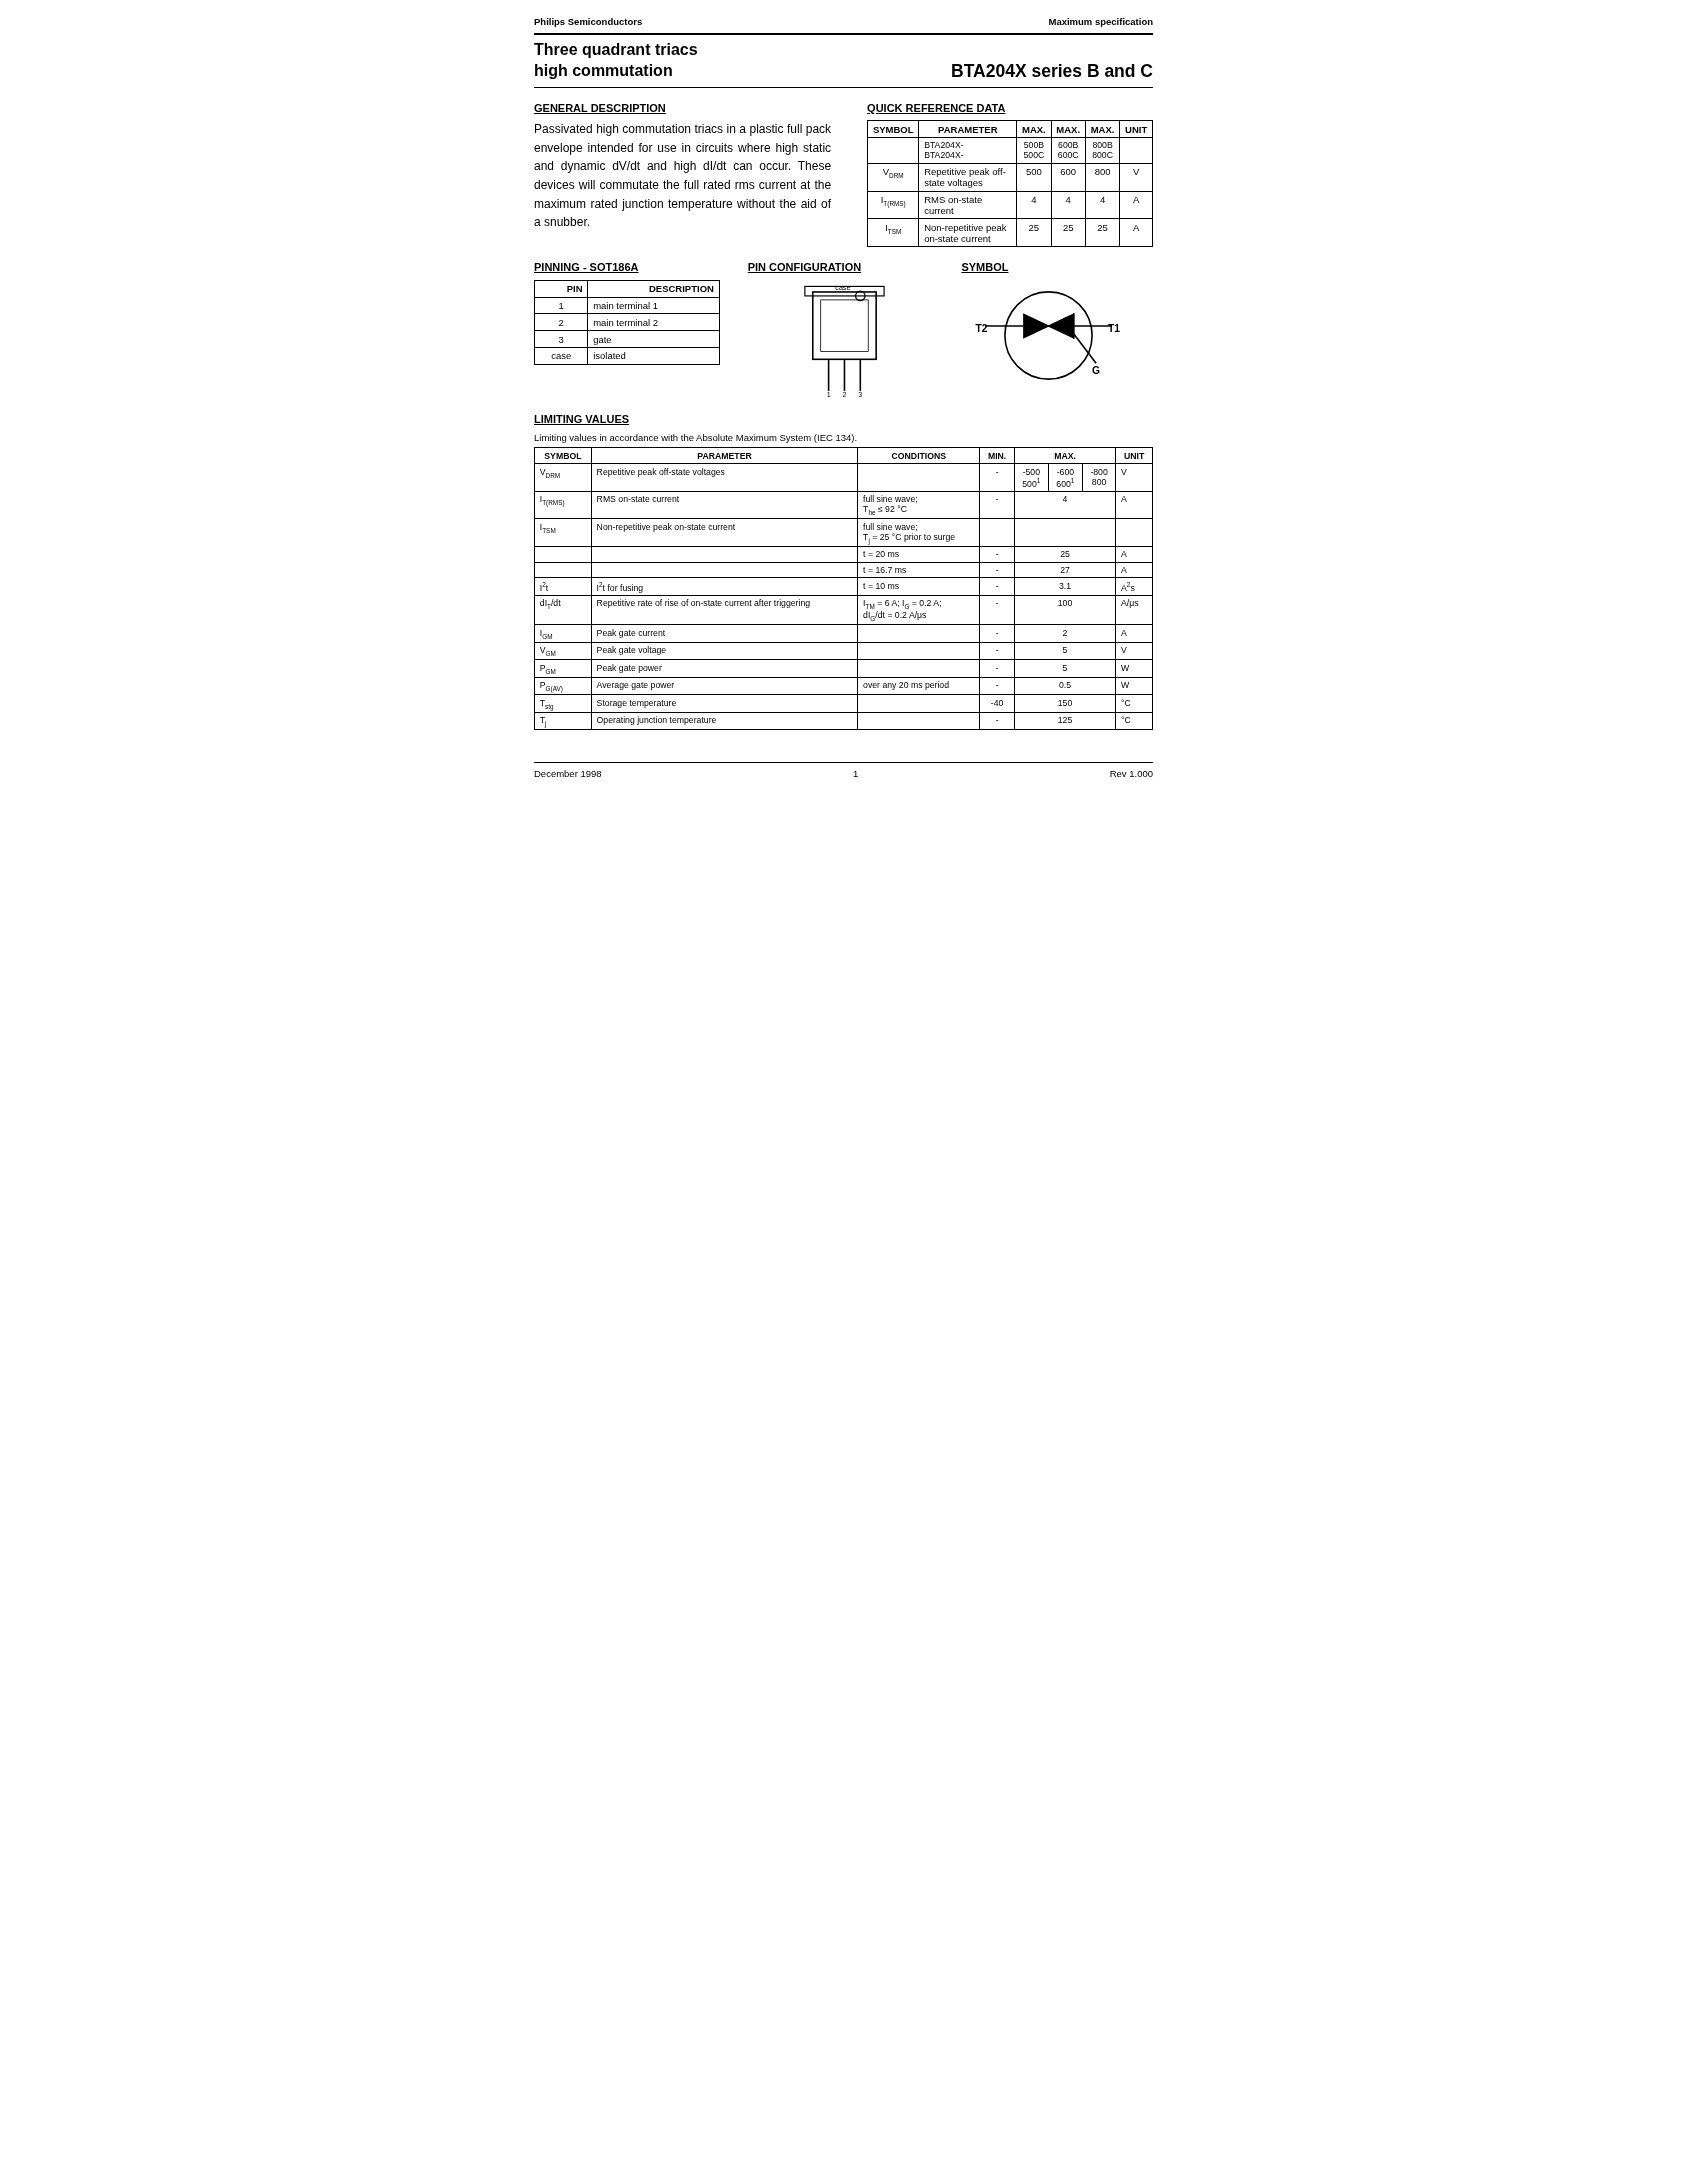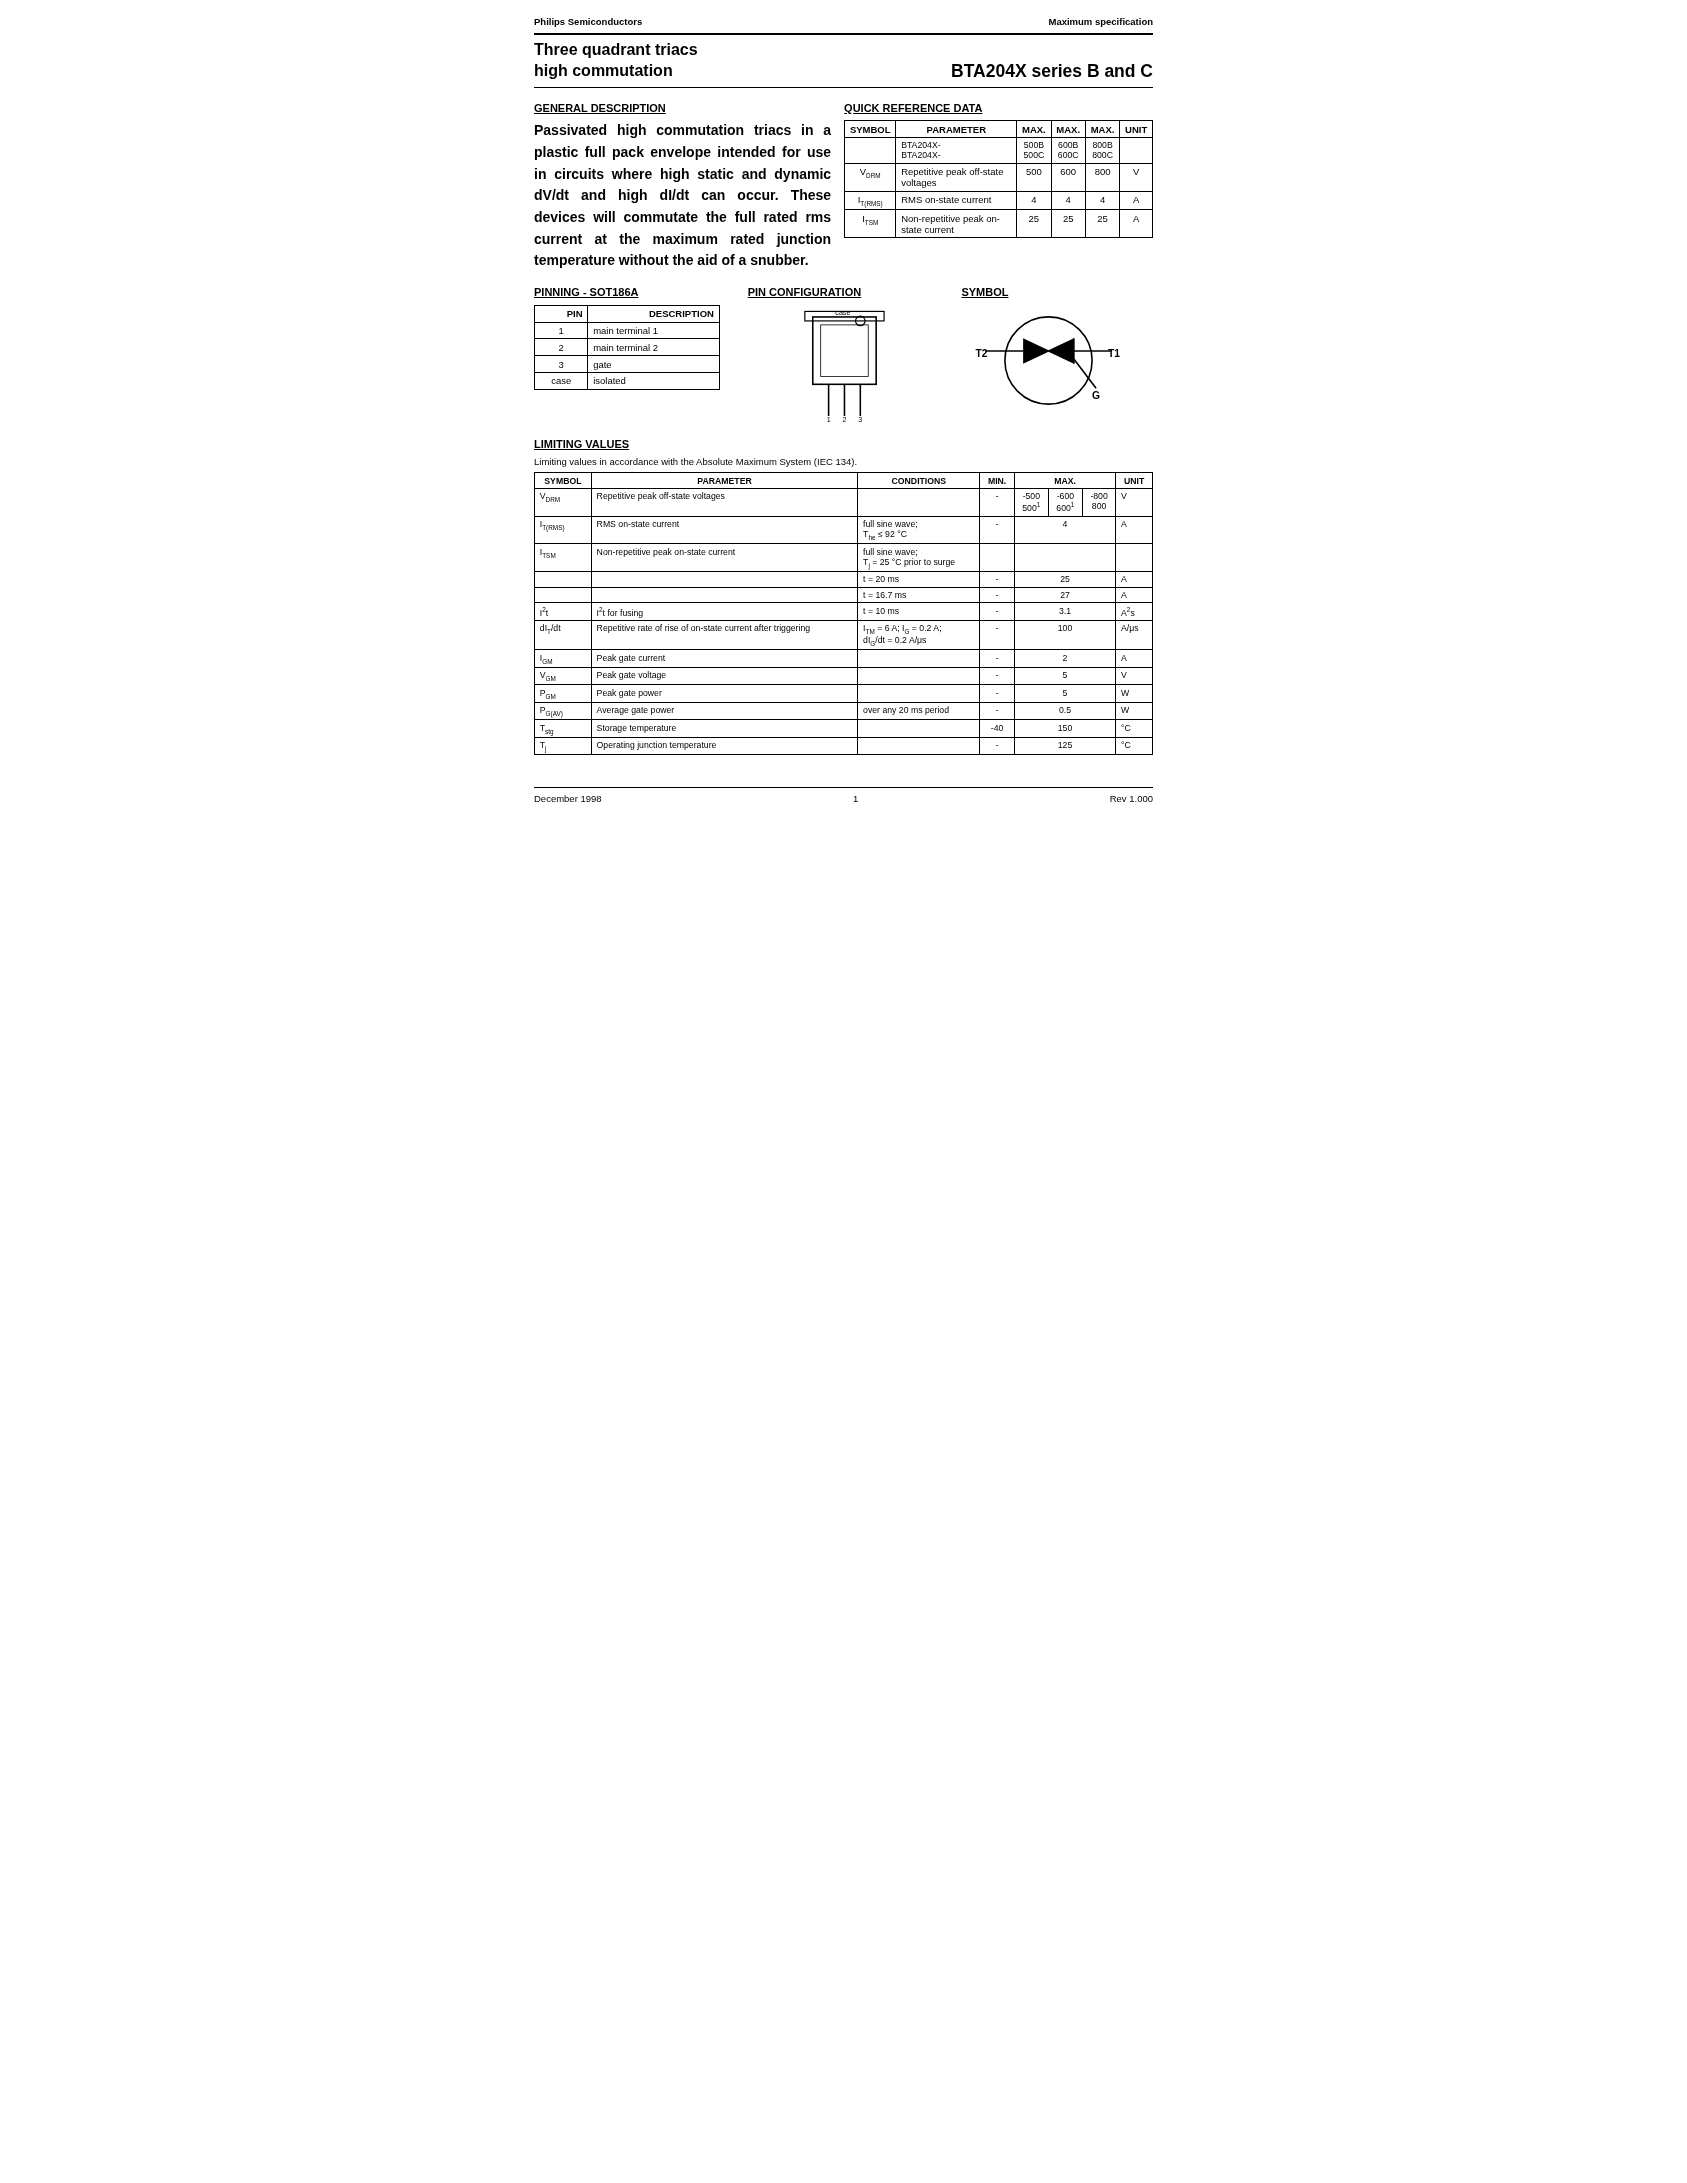--- a/index.html
+++ b/index.html
@@ -39,38 +39,37 @@
     }
     .title-right {
       font-size: 17.5px;
       font-weight: bold;
       text-align: right;
     }
 
     
     .two-col {
       display: flex;
-      gap: 13px;
+      gap: 36px;
       margin-bottom: 14.3px;
     }
     .col-left { flex: 0 0 48%; }
     .col-right { flex: 1; }
 
     .section-title {
       font-size: 11px;
       font-weight: bold;
       margin-bottom: 6.4px;
       text-decoration: underline;
     }
 
     .general-text {
-      font-size: 14px;
+      font-size: 12px;
       line-height: 1.55;
       text-align: justify;
-      font-weight: bold;
     }
 
     
     table {
       border-collapse: collapse;
       font-size: 9.5px;
     }
     td, th {
       border: 0.8px solid #000;
       padding: 2.4px 4.8px;

